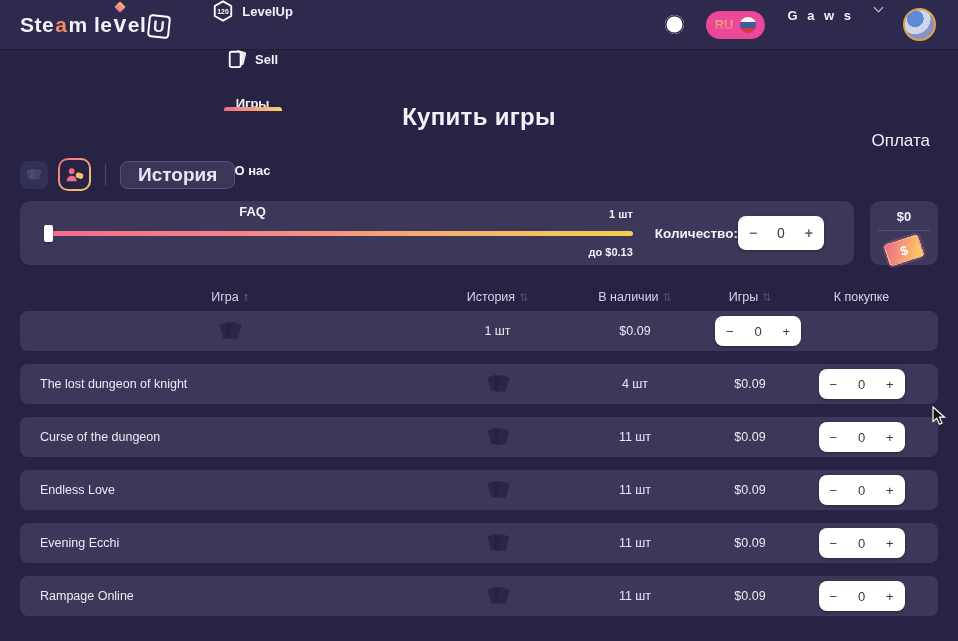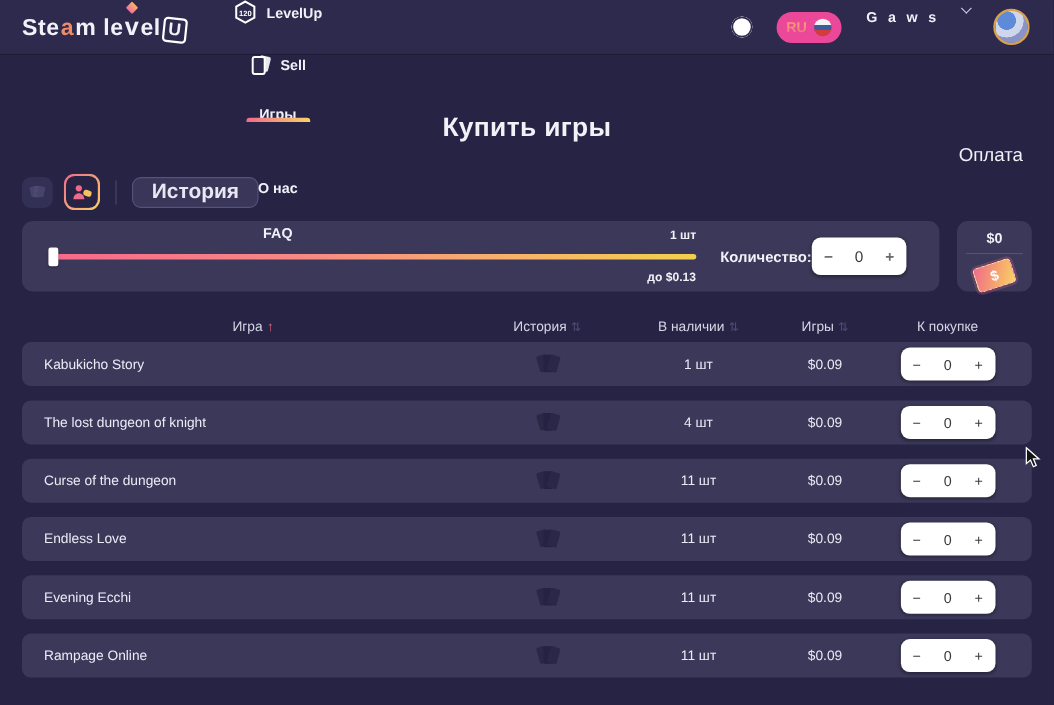--- a/index.html
+++ b/index.html
@@ -260,21 +260,20 @@
       <span>Игры</span><span class="sort-idle">⇅</span>
     </div>
     <div class="th">
       <span>К покупке</span>
     </div>
   </div>
 
   <div>
 
     <div class="tbl-row">
-      <div class="cell-name">Kabukicho Story</div>
       <div class="cell-center">
         <svg width="26" height="22" viewBox="0 0 26 22">
           <rect x="4" y="3" width="9" height="15" rx="1.5" fill="#2b2847" transform="rotate(-16 8 10)"></rect>
           <rect x="9" y="2.5" width="9" height="16" rx="1.5" fill="#252243"></rect>
           <rect x="14" y="3" width="9" height="15" rx="1.5" fill="#2b2847" transform="rotate(16 18 10)"></rect>
         </svg>
       </div>
       <div class="cell-center">1 шт</div>
       <div class="cell-center">$0.09</div>
       <div>

